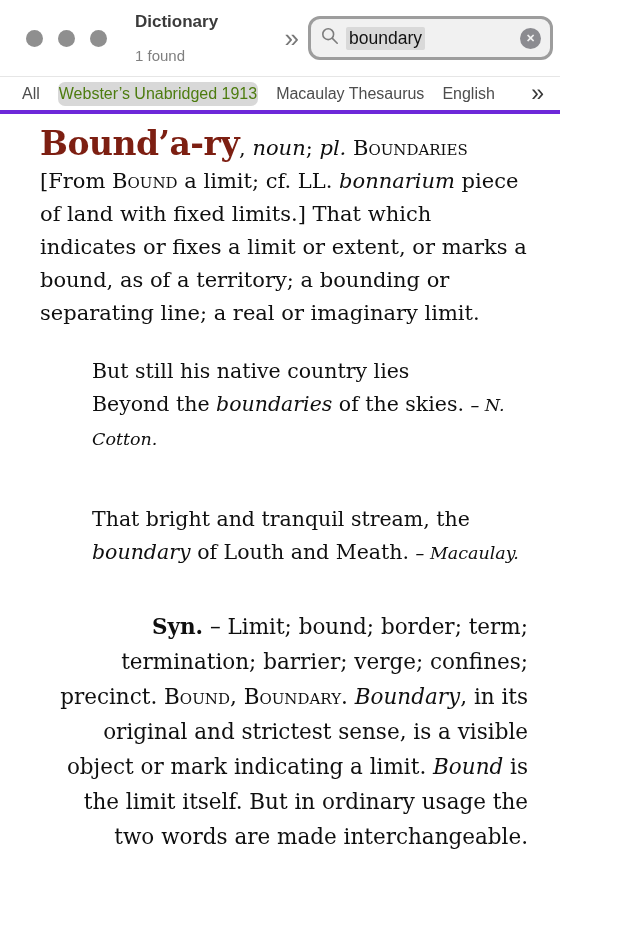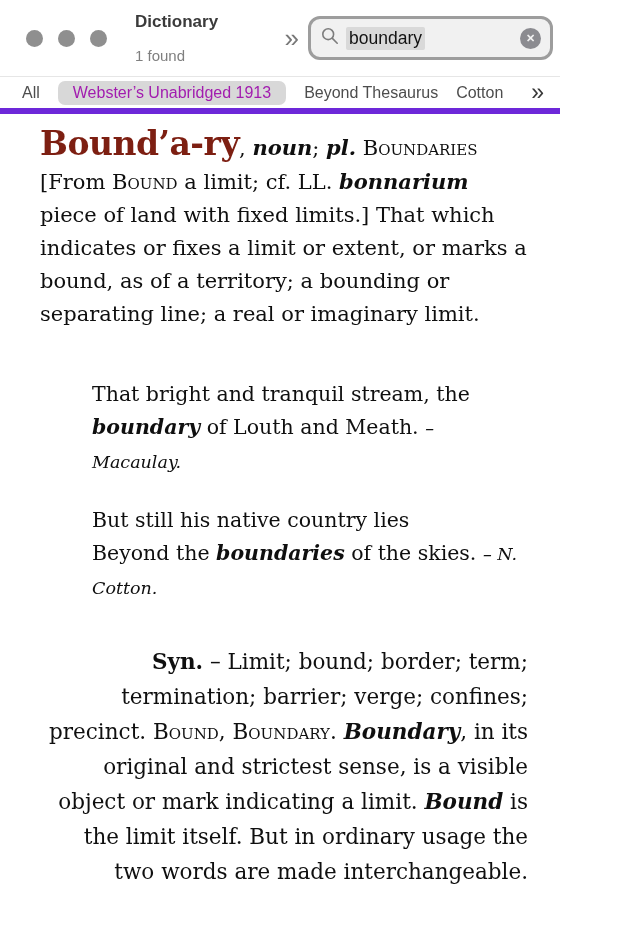--- a/index.html
+++ b/index.html
@@ -56,29 +56,29 @@
     user-select: none;
   }
 
   
   .tabbar {
     height: 37px;
     display: flex; align-items: center;
     gap: 18px;
     padding: 0 16px 0 22px;
     box-sizing: border-box;
-    border-bottom: 6px solid #6d28d9;
+    border-bottom: 4px solid #6d28d9;
     background: #ffffff;
     font-size: 16px; color: #4d4d4d;
     white-space: nowrap;
   }
   .tab { cursor: default; }
   .tab.pill {
-    background: #d8d8d8; color: #a21caf;
-    border-radius: 7px; padding: 3px 15px;
+    background: #d8d8d8; color: #4d7c0f;
+    border-radius: 7px; padding: 3px 1px;
   }
   .tab-overflow {
     margin-left: auto; color: #3a3a3a; font-size: 23px; line-height: 1;
     user-select: none;
   }
 
   
   .content {
     padding: 13px 32px 0 40px;
     font-family: "DejaVu Serif", serif;
@@ -86,21 +86,21 @@
     line-height: 33px;
     color: #0f0f0f;
   }
   .content p { margin: 0; }
   .headword {
     font-weight: 700;
     font-size: 33px;
     color: #7d1f12;
     letter-spacing: -0.5px;
   }
-  .it { font-style: italic; font-weight: bold; }
+  .it { font-style: italic; }
   .sc { font-variant: small-caps; }
   .bold { font-weight: 700; }
   .quote {
     margin-left: 52px !important;
     font-size: 20.5px;
     line-height: 33px;
   }
   .quote.q1 { margin-top: 25px !important; }
   .quote.q2 { margin-top: 47px !important; }
   .quote.q3 { margin-top: 46px !important; }
@@ -134,30 +134,30 @@
       <span class="search-text">boundary</span>
       <span class="clear-btn">
           <span>✕</span>
         </span>
     </div>
   </header>
 
   <nav class="tabbar">
     <span class="tab">All</span>
     <span class="tab pill">Webster’s Unabridged 1913</span>
-    <span class="tab">Beyond Thesaurus</span>
-    <span class="tab">Cotton</span>
+    <span class="tab">Macaulay Thesaurus</span>
+    <span class="tab">English</span>
     <span class="tab-overflow">»</span>
   </nav>
 
   <main class="content">
 
     <p class="entry"><span class="headword">Bound’a-ry</span><span>, </span><span class="it">noun</span><span>; </span><span class="it">pl.</span><span> </span><span class="sc">Boundaries</span><span> [From </span><span class="sc">Bound</span><span> a limit; cf. LL. </span><span class="it">bonnarium</span><span> piece of land with fixed limits.] That which indicates or fixes a limit or extent, or marks a bound, as of a territory; a bounding or separating line; a real or imaginary limit.</span></p>
 
+    <p class="quote q1"><span>But still his native country lies</span><br><span>Beyond the </span><span class="it">boundaries</span><span> of the skies. </span><span class="attr">– N. Cotton.</span></p>
+
     <p class="quote q2"><span>That bright and tranquil stream, the </span><span class="it">boundary</span><span> of Louth and Meath. </span><span class="attr">– Macaulay.</span></p>
-
-    <p class="quote q1"><span>But still his native country lies</span><br><span>Beyond the </span><span class="it">boundaries</span><span> of the skies. </span><span class="attr">– N. Cotton.</span></p>
 
 
     <p class="syn"><span class="bold">Syn.</span><span> – Limit; bound; border; term; termination; barrier; verge; confines; precinct. </span><span class="sc">Bound</span><span>, </span><span class="sc">Boundary</span><span>. </span><span class="it">Boundary</span><span>, in its original and strictest sense, is a visible object or mark indicating a limit. </span><span class="it">Bound</span><span> is the limit itself. But in ordinary usage the two words are made interchangeable.</span></p>
 
   </main>
 </div>
 
 </body></html>

